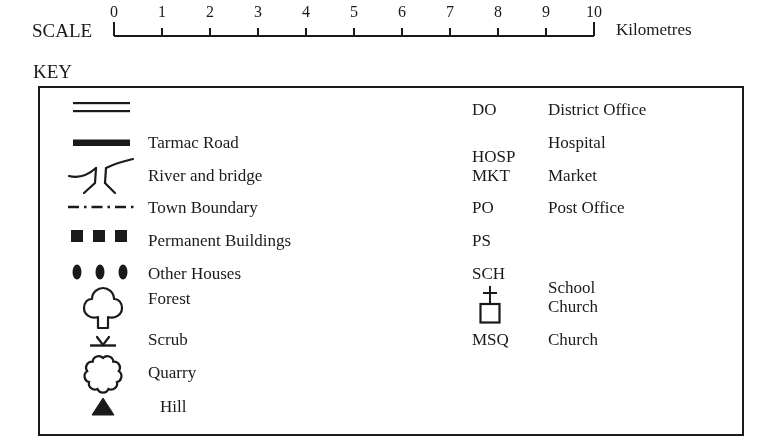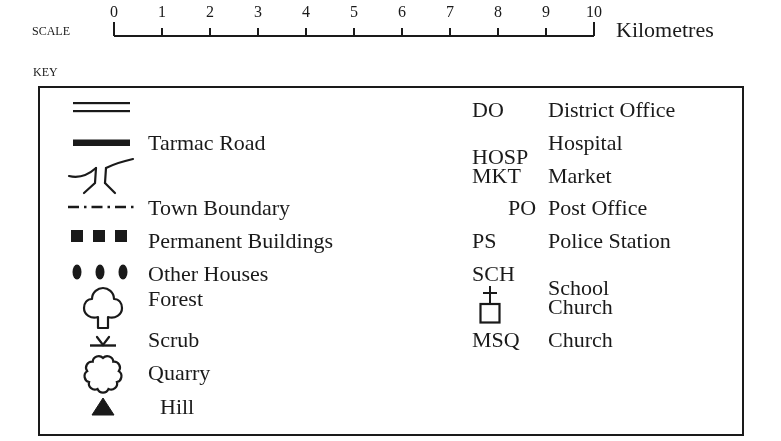--- a/index.html
+++ b/index.html
@@ -1,21 +1,21 @@
 <!DOCTYPE html>
 <html><head>
 <meta charset="utf-8">
 <style>
   html,body{margin:0;padding:0;background:#ffffff;}
   .page{
     position:relative;width:781px;height:441px;background:#ffffff;
     font-family:"Liberation Serif","DejaVu Serif",serif;color:#1a1a1a;overflow:hidden;
   }
-  .txt{position:absolute;line-height:22px;font-size:22px;white-space:nowrap;}
-  .small{font-size:12px;}
+  .txt{position:absolute;line-height:22px;font-size:17px;white-space:nowrap;}
+  .small{font-size:19px;}
   .scale-num{position:absolute;top:3px;width:30px;text-align:center;font-size:16px;line-height:18px;}
   .symbol{position:absolute;}
   svg{display:block;}
   .key-box{
     position:absolute;left:38px;top:86px;width:706px;height:350px;
     border:2px solid #1a1a1a;box-sizing:border-box;background:#ffffff;
   }
 </style>
 </head>
 <body>
@@ -124,47 +124,47 @@
     </svg>
   </div>
 
   <div class="symbol" style="left:91px;top:398px;">
     <svg width="24" height="18" viewBox="0 0 24 18">
       <polygon points="12,0 23,17 1,17" fill="#1a1a1a" stroke="#1a1a1a" stroke-width="1"></polygon>
     </svg>
   </div>
 
   <span class="txt" style="left:148px;top:132px;">Tarmac Road</span>
+  <span class="txt" style="left:148px;top:165px;">River and bridge</span>
   <span class="txt" style="left:148px;top:197px;">Town Boundary</span>
   <span class="txt" style="left:148px;top:230px;">Permanent Buildings</span>
   <span class="txt" style="left:148px;top:263px;">Other Houses</span>
   <span class="txt" style="left:148px;top:288px;">Forest</span>
   <span class="txt" style="left:148px;top:329px;">Scrub</span>
   <span class="txt" style="left:148px;top:362px;">Quarry</span>
   <span class="txt" style="left:148px;top:396px;margin-left:12px;">Hill</span>
 
   <span class="txt" style="left:472px;top:99px;">DO</span>
   <span class="txt" style="left:472px;top:132px;margin-top:14px;">HOSP</span>
   <span class="txt" style="left:472px;top:165px;">MKT</span>
-  <span class="txt" style="left:472px;top:197px;margin-left:36px;">PO</span>
+  <span class="txt" style="left:472px;top:197px;">PO</span>
   <span class="txt" style="left:472px;top:230px;">PS</span>
   <span class="txt" style="left:472px;top:263px;">SCH</span>
 
   <div class="symbol" style="left:478px;top:285px;">
     <svg width="24" height="39" viewBox="0 0 24 39">
       <line x1="12" y1="1" x2="12" y2="19" stroke="#1a1a1a" stroke-width="2"></line>
       <line x1="5" y1="8" x2="19" y2="8" stroke="#1a1a1a" stroke-width="2"></line>
       <rect x="2.5" y="19" width="19" height="18.5" fill="none" stroke="#1a1a1a" stroke-width="2.2"></rect>
     </svg>
   </div>
 
   <span class="txt" style="left:472px;top:329px;">MSQ</span>
 
   <span class="txt" style="left:548px;top:99px;">District Office</span>
   <span class="txt" style="left:548px;top:132px;">Hospital</span>
   <span class="txt" style="left:548px;top:165px;">Market</span>
   <span class="txt" style="left:548px;top:197px;">Post Office</span>
-  <span class="txt" style="left:548px;top:230px;">Police Station</span>
   <span class="txt" style="left:548px;top:263px;margin-top:14px;">School</span>
   <span class="txt" style="left:548px;top:296px;">Church</span>
   <span class="txt" style="left:548px;top:329px;">Church</span>
 
 </div>
 
 </body></html>

